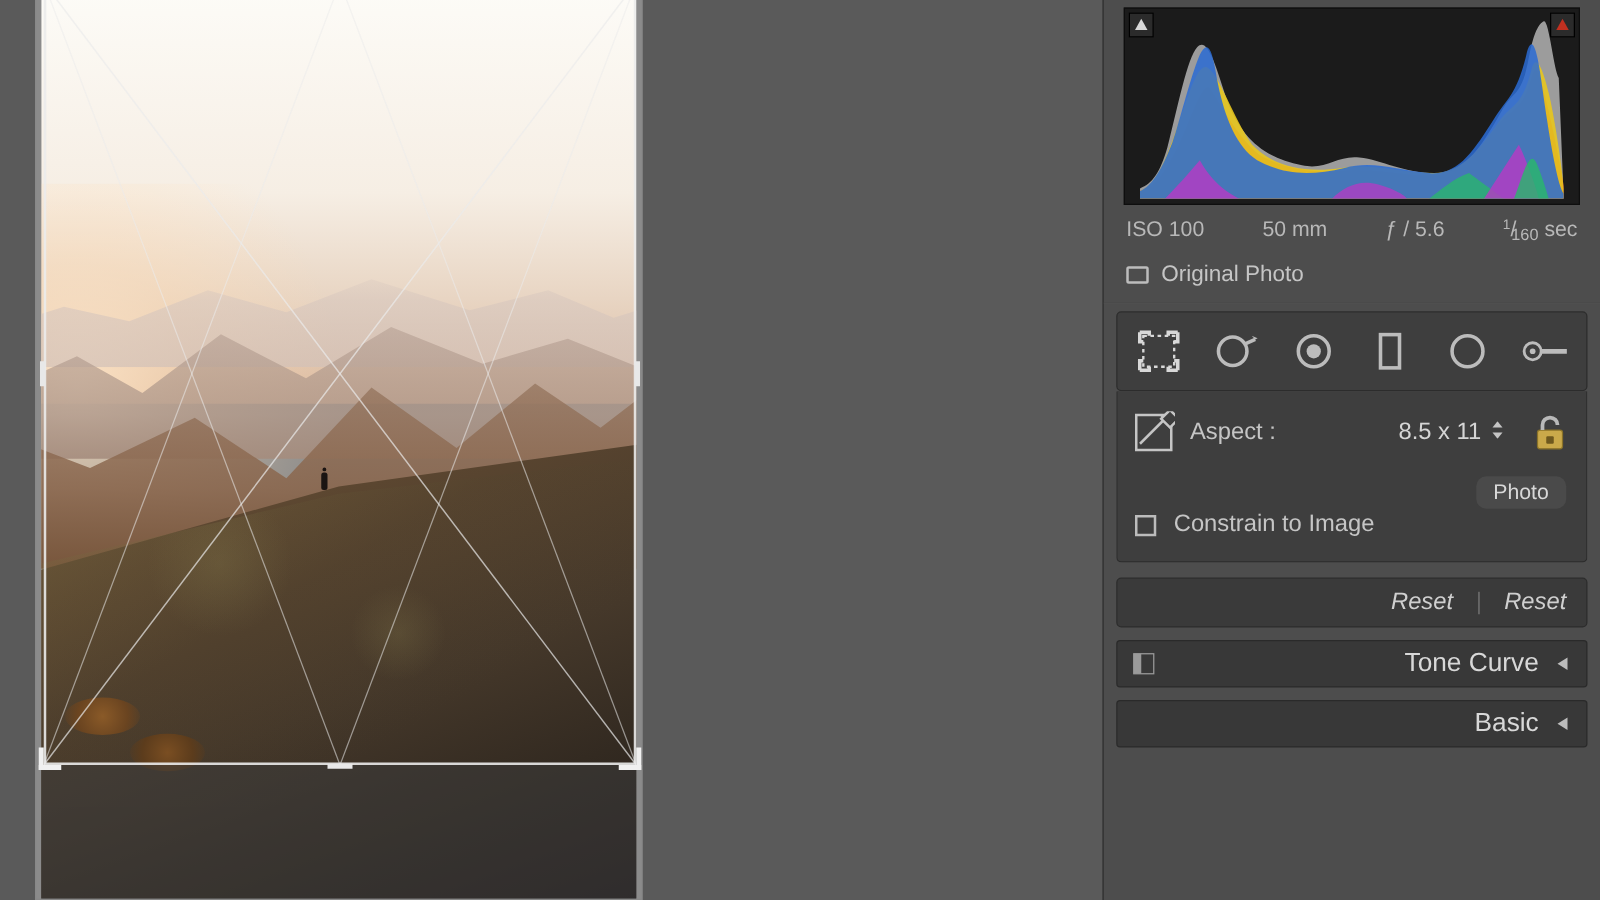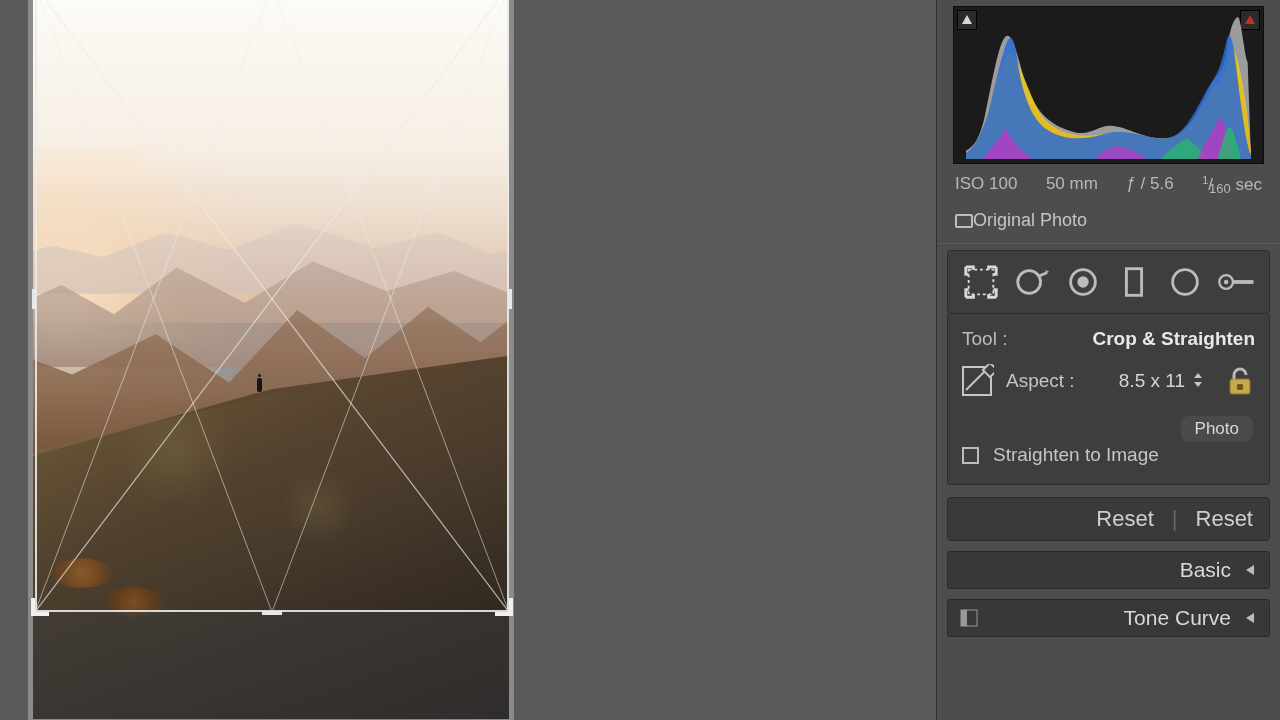--- a/index.html
+++ b/index.html
@@ -35,37 +35,37 @@
   .o-bot{left:4px;top:661px;right:4px;bottom:0;}
   .handle{position:absolute;background:#e8e8e8;}
   .hv{width:4px;height:20px;}
   .hh{width:20px;height:4px;}
   .corner{position:absolute;width:18px;height:18px;}
   .corner span{position:absolute;background:#f0f0f0;}
   .corner .a{width:18px;height:4px;}
   .corner .b{width:4px;height:18px;}
 
   
-  .panel{position:absolute;right:0;top:0;width:344px;height:720px;background:#4d4d4d;border-left:1px solid #2f2f2f;}
+  .panel{position:absolute;right:0;top:0;width:398px;height:720px;background:#4d4d4d;border-left:1px solid #2f2f2f;}
   .divider{height:1px;background:#2a2a2a;border-bottom:1px solid #5a5a5a;}
 
   
   .histogram{position:relative;margin:6px 16px 0 16px;height:158px;background:#1b1b1b;border:1px solid #0e0e0e;}
   .clip{position:absolute;top:3px;width:20px;height:20px;background:#2b2b2b;border:1px solid #000;display:flex;align-items:center;justify-content:center;}
   .clip.left{left:3px;}
   .clip.right{right:3px;}
   .clip svg{width:12px;height:12px;}
   .histogram .area{position:absolute;left:12px;right:12px;top:8px;bottom:4px;}
   .histogram .area svg{width:100%;height:100%;display:block;}
   .meta-row{display:flex;justify-content:space-between;padding:10px 18px 8px 18px;font-size:17px;color:#b8b8b8;}
   .meta-row span{white-space:nowrap;}
   .frac{font-size:17px;}
   .frac sup{font-size:11px;vertical-align:6px;}
   .frac sub{font-size:13px;vertical-align:-3px;margin-left:-4px;}
-  .orig-row{display:flex;align-items:center;padding:6px 18px 12px 18px;font-size:18px;color:#c5c5c5;}
+  .orig-row{display:flex;align-items:center;gap:10px;padding:6px 18px 12px 18px;font-size:18px;color:#c5c5c5;}
   .cbox{width:18px;height:14px;border:2px solid #bdbdbd;border-radius:2px;background:transparent;}
 
   
   .toolstrip{margin:6px 10px 0 10px;background:#3e3e3e;border:1px solid #2c2c2c;border-radius:4px;display:flex;align-items:center;justify-content:space-between;padding:8px 10px;}
   .tool{width:46px;height:46px;display:flex;align-items:center;justify-content:center;color:#bcbcbc;}
   .tool.active{color:#e8e8e8;}
   .tool svg{width:38px;height:38px;}
 
   
   .toolbody{margin:0 10px 0 10px;background:#3e3e3e;border:1px solid #2c2c2c;border-top:none;border-radius:0 0 4px 4px;padding:10px 12px 12px 12px;}
@@ -86,21 +86,21 @@
   .angle-icon{width:36px;height:28px;}
   .angle-label{font-size:19px;color:#c5c5c5;}
   .slider{flex:1;position:relative;height:24px;margin:0 6px;}
   .track{position:absolute;left:0;right:0;top:11px;height:3px;background:#2a2a2a;border-top:1px solid #1a1a1a;border-bottom:1px solid #555;}
   .thumb{position:absolute;top:3px;left:50%;width:16px;height:16px;margin-left:-8px;}
   .angle-val{font-size:19px;color:#d8d8d8;min-width:50px;text-align:right;}
 
   .constrain-row{display:flex;align-items:center;gap:14px;font-size:19px;color:#c5c5c5;margin:8px 2px 6px 2px;}
   .chk{width:17px;height:17px;border:2px solid #bcbcbc;background:transparent;}
 
-  .footer{margin:12px 10px 0 10px;background:#3a3a3a;border:1px solid #2c2c2c;border-radius:4px;display:flex;justify-content:flex-end;align-items:flex-end;padding:8px 16px;gap:18px;font-size:22px;color:#cfcfcf;}
+  .footer{margin:12px 10px 0 10px;background:#3a3a3a;border:1px solid #2c2c2c;border-radius:4px;display:flex;justify-content:flex-end;align-items:flex-end;padding:8px 16px;gap:18px;font-size:19px;color:#cfcfcf;font-style:italic;}
   .footer .sep{color:#666;}
 
   .section-head{margin:10px 10px 0 10px;background:#383838;border:1px solid #2a2a2a;border-radius:3px;display:flex;align-items:center;justify-content:flex-end;padding:6px 12px;gap:12px;}
   .section-head .sname{font-size:21px;color:#d8d8d8;}
   .swicon{width:18px;height:18px;margin-right:auto;}
   .tri{width:14px;height:14px;}
 </style>
 </head>
 <body>
 
@@ -236,24 +236,20 @@
     <div class="tool">
       <svg viewBox="0 0 50 40">
           <circle cx="12" cy="20" r="9" stroke="#bcbcbc" stroke-width="3" fill="none"></circle>
           <circle cx="12" cy="20" r="3" fill="#bcbcbc"></circle>
           <line x1="20" y1="20" x2="48" y2="20" stroke="#bcbcbc" stroke-width="5"></line>
         </svg>
     </div>
   </div>
 
   <div class="toolbody">
-    <div class="lbl-row">
-      <span>Tool :</span>
-      <span class="val">Crop &amp; Straighten</span>
-    </div>
 
     <div class="aspect-row">
       <svg class="aspect-icon" viewBox="0 0 34 34">
         <rect x="3" y="3" width="28" height="28" stroke="#c5c5c5" stroke-width="2" fill="none"></rect>
         <path d="M6 26 L26 6" stroke="#c5c5c5" stroke-width="2"></path>
         <path d="M23 3 L31 11" stroke="#c5c5c5" stroke-width="2"></path>
         <rect x="25" y="1" width="10" height="10" fill="#3e3e3e" stroke="#c5c5c5" stroke-width="2" transform="rotate(45 30 6)"></rect>
       </svg>
       <span class="aspect-label">Aspect :</span>
       <div class="aspect-val">
@@ -272,41 +268,41 @@
       </svg>
     </div>
 
     <div class="auto-row">
       <div class="auto-chip">Photo</div>
     </div>
 
 
     <div class="constrain-row">
       <div class="chk"></div>
-      <span>Straighten to Image</span>
+      <span>Constrain to Image</span>
     </div>
   </div>
 
   <div class="footer">
     <span>Reset</span>
     <span class="sep">|</span>
     <span>Reset</span>
-  </div>
-
-  <div class="section-head">
-    <span class="sname">Basic</span>
-    <svg class="tri" viewBox="0 0 14 14">
-        <polygon points="11,2 11,12 3,7" fill="#bcbcbc"></polygon>
-      </svg>
   </div>
 
   <div class="section-head">
     <svg class="swicon" viewBox="0 0 18 18">
       <rect x="1" y="1" width="16" height="16" stroke="#9a9a9a" fill="none"></rect>
       <rect x="1" y="1" width="6" height="16" fill="#9a9a9a"></rect>
     </svg>
     <span class="sname">Tone Curve</span>
     <svg class="tri" viewBox="0 0 14 14">
         <polygon points="11,2 11,12 3,7" fill="#bcbcbc"></polygon>
       </svg>
   </div>
 
+  <div class="section-head">
+    <span class="sname">Basic</span>
+    <svg class="tri" viewBox="0 0 14 14">
+        <polygon points="11,2 11,12 3,7" fill="#bcbcbc"></polygon>
+      </svg>
+  </div>
+
 </div>
 
 </body></html>

